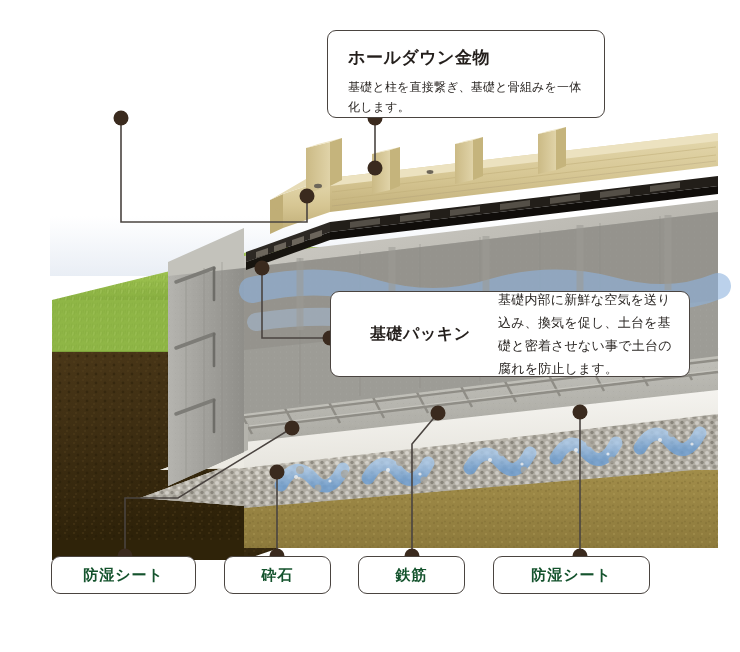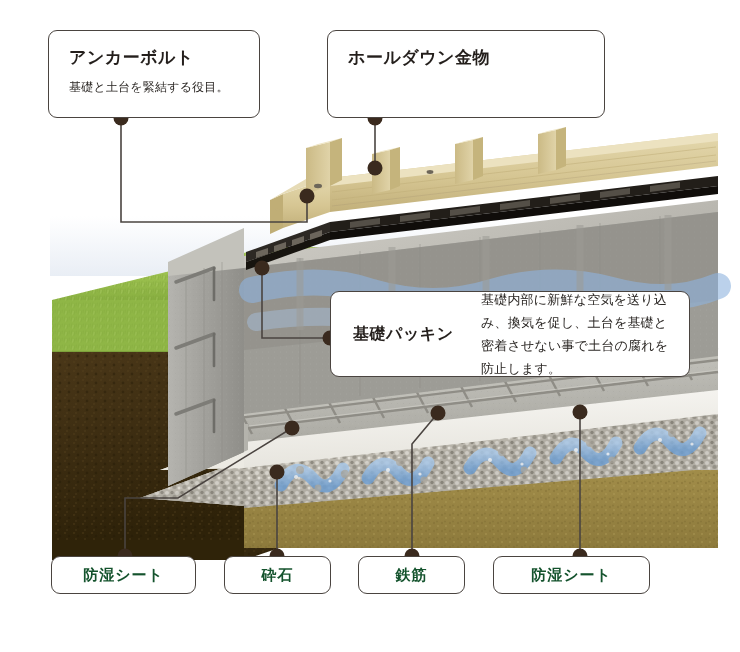--- a/index.html
+++ b/index.html
@@ -77,20 +77,21 @@
     width: 360px;
     height: 86px;
     display: flex;
     align-items: center;
     padding: 0 14px 0 22px;
   }
   #box-packing .c-title {
     font-size: 16px;
     width: 128px;
     flex: none;
+    margin-left: 17px;
   }
   #box-packing .c-body {
     font-size: 13px;
     line-height: 23px;
     flex: 1;
   }
 
   
   .label-box {
     position: absolute;
@@ -456,27 +457,24 @@
       <circle cx="125" cy="556" r="7.5"></circle>
       <circle cx="277" cy="472" r="7.5"></circle>
       <circle cx="277" cy="556" r="7.5"></circle>
       <circle cx="438" cy="413" r="7.5"></circle>
       <circle cx="412" cy="556" r="7.5"></circle>
       <circle cx="580" cy="412" r="7.5"></circle>
       <circle cx="580" cy="556" r="7.5"></circle>
     </g>
   </svg>
 
-  <div class="callout" id="box-anchor">
-    <div class="c-title">アンカーボルト</div>
-    <div class="c-body">基礎と土台を緊結する役目。</div>
-  </div>
 
   <div class="callout" id="box-holddown">
     <div class="c-title">ホールダウン金物</div>
+    <div class="c-body">基礎と柱を直接繋ぎ、基礎と骨組みを一体化します。</div>
   </div>
 
   <div class="callout" id="box-packing">
     <div class="c-title">基礎パッキン</div>
     <div class="c-body">基礎内部に新鮮な空気を送り込み、換気を促し、土台を基礎と密着させない事で土台の腐れを防止します。</div>
   </div>
 
   <div class="label-box" id="label-sheet">防湿シート</div>
   <div class="label-box" id="label-gravel">砕石</div>
   <div class="label-box" id="label-rebar">鉄筋</div>

